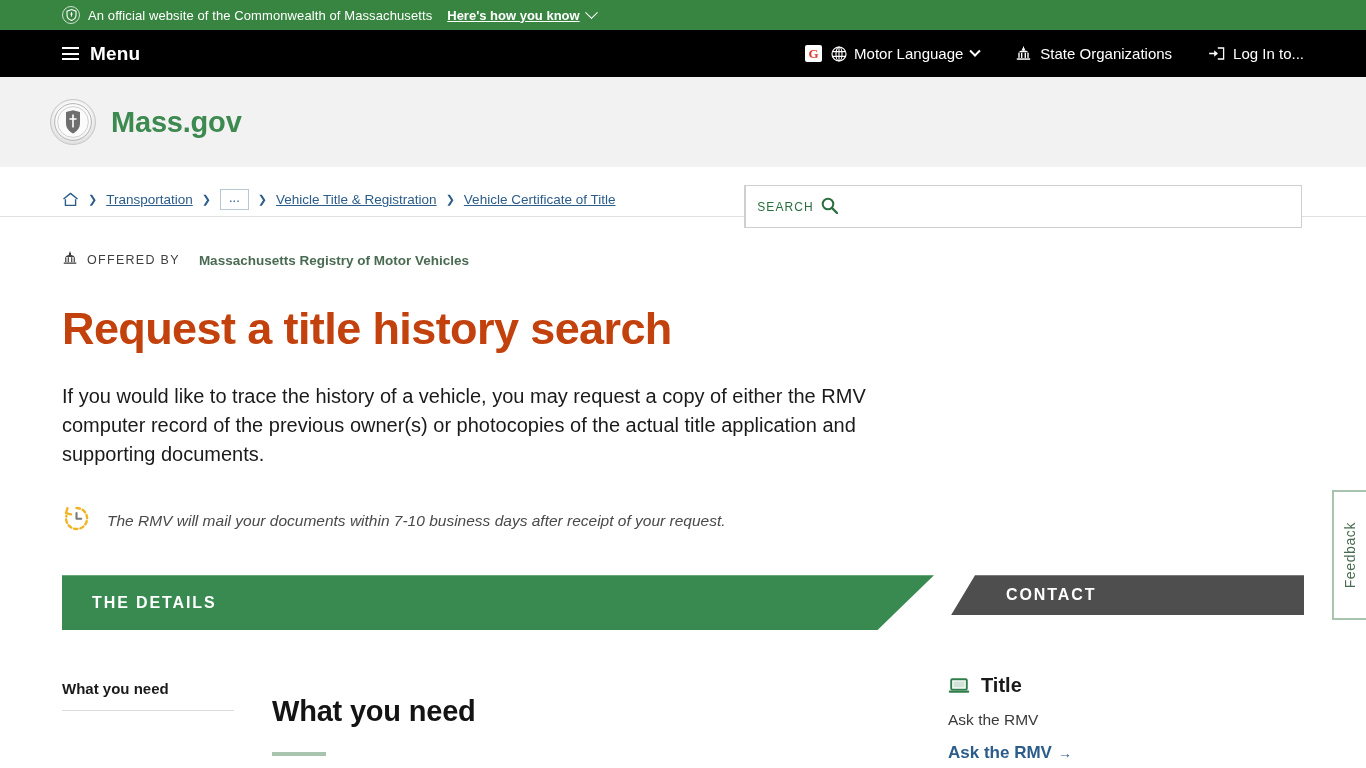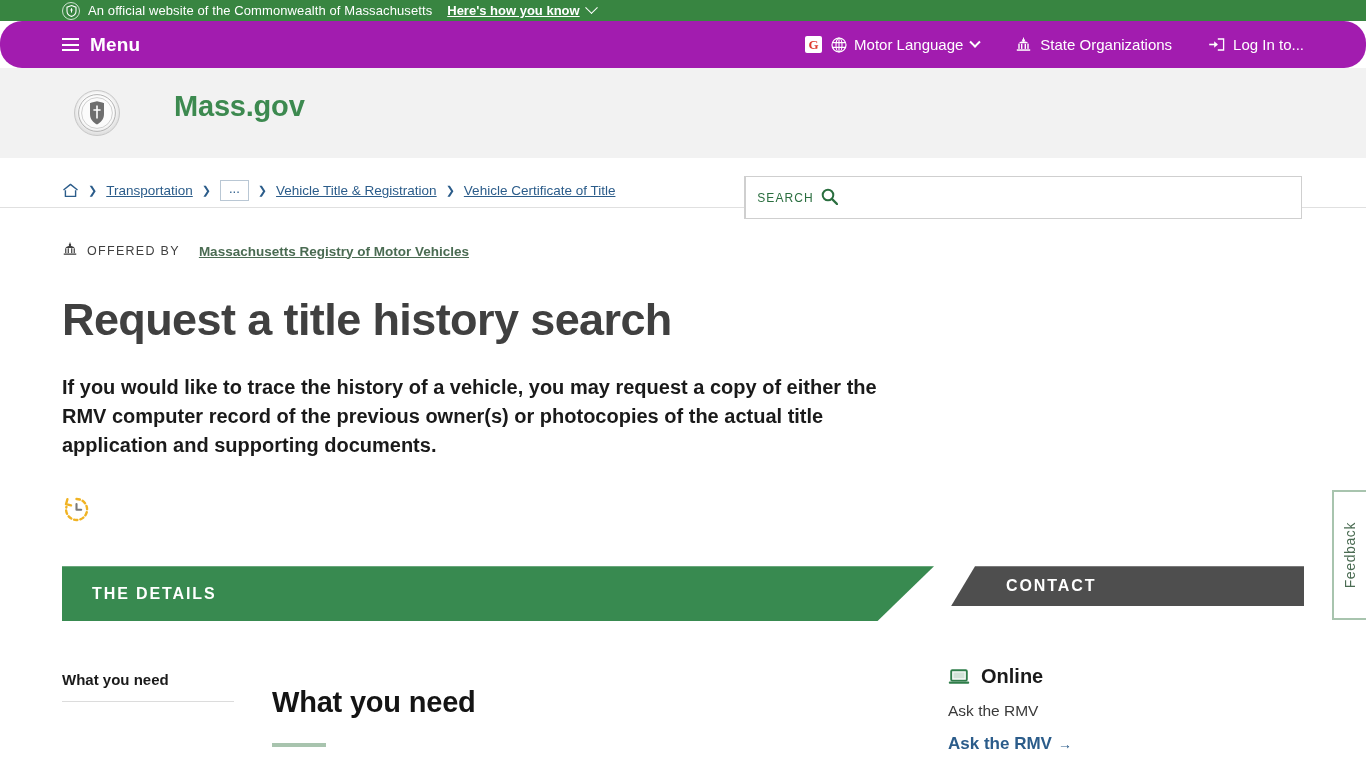--- a/index.html
+++ b/index.html
@@ -7,21 +7,21 @@
     margin: 0; padding: 0;
     width: 1366px; height: 768px;
     overflow: hidden;
     background: #ffffff;
     font-family: "Liberation Sans", sans-serif;
     -webkit-font-smoothing: antialiased;
   }
 
   
   .official-bar {
-    height: 21px;
+    height: 30px;
     background: #388541;
     display: flex;
     align-items: center;
     padding-left: 62px;
     color: #ffffff;
   }
   .official-seal {
     width: 18px; height: 18px;
     border-radius: 50%;
     border: 1.5px solid rgba(255,255,255,.75);
@@ -50,26 +50,25 @@
     width: 9px; height: 9px;
     border-right: 1.6px solid #ffffff;
     border-bottom: 1.6px solid #ffffff;
     transform: rotate(45deg) translate(-2px,-2px);
     vertical-align: middle;
   }
 
   
   .menu-bar {
     height: 47px;
-    background: #a21caf;
+    background: #000000;
     display: flex;
     align-items: center;
     color: #ffffff;
     position: relative;
-    border-radius: 22px;
   }
   .menu-left {
     display: flex; align-items: center;
     padding-left: 62px;
     cursor: pointer;
   }
   .hamburger {
     width: 17px; height: 13px;
     display: flex; flex-direction: column; justify-content: space-between;
     margin-right: 11px;
@@ -115,24 +114,23 @@
   }
 
   
   .logo-band {
     height: 90px;
     background: #f2f2f2;
     display: flex; align-items: center;
     position: relative;
   }
   .brand {
-    display: flex; 
-    padding-left: 74px;
-    cursor: pointer;
-    gap: 39px;
+    display: flex; align-items: center;
+    padding-left: 50px;
+    cursor: pointer;
   }
   .brand-seal {
     width: 46px; height: 46px;
     border-radius: 50%;
     background: radial-gradient(circle at 50% 45%, #fbfbfb 52%, #e2e2e2 70%, #d6d6d6 100%);
     border: 1px solid #c7c7c7;
     display: flex; align-items: center; justify-content: center;
     margin-right: 15px;
     flex: 0 0 auto;
   }
@@ -217,40 +215,39 @@
     font-size: 12.5px;
     letter-spacing: 1.3px;
     color: #404040;
     font-weight: normal;
     margin-left: 9px;
   }
   .offered-link {
     margin-left: 19px;
     font-size: 13.5px;
     color: #4a6b52;
-    text-decoration: underline;
     font-weight: bold;
     cursor: pointer;
   }
 
   
   .page-title {
     padding: 0 62px;
     margin-top: 36px;
     font-size: 45px;
     font-weight: bold;
-    color: #404040;
+    color: #c2410c;
     letter-spacing: -.6px;
     line-height: 1.05;
   }
   .page-desc {
     padding: 0 62px;
     margin-top: 27px;
     font-size: 20px;
-    font-weight: bold;
+    font-weight: normal;
     color: #1a1a1a;
     line-height: 1.43;
     max-width: 940px;
   }
 
   
   .timenote {
     padding: 0 62px;
     margin-top: 36px;
     display: flex; align-items: center;
@@ -529,20 +526,21 @@
 <p class="page-desc">If you would like to trace the history of a vehicle, you may request a copy of either the RMV computer record of the previous owner(s) or photocopies of the actual title application and supporting documents.</p>
 
 <div class="timenote">
   <span>
     <svg width="29" height="29" viewBox="0 0 29 29">
       <path d="M14.5 4 A10.5 10.5 0 1 1 4.4 12" fill="none" stroke="#f0b323" stroke-width="2.4" stroke-linecap="round" stroke-dasharray="3.4 3.0"></path>
       <path d="M5.4 4.2 L4.0 9.2 L9.0 10.4" fill="none" stroke="#f0b323" stroke-width="2.4" stroke-linecap="round" stroke-linejoin="round"></path>
       <path d="M14.5 9 V14.8 H19.2" fill="none" stroke="#7a7a7a" stroke-width="2.1" stroke-linecap="round" stroke-linejoin="round"></path>
     </svg>
   </span>
+  <span class="timenote-text">The RMV will mail your documents within 7-10 business days after receipt of your request.</span>
 </div>
 
 <div class="banners">
   <div class="banner-details">
     <span>THE DETAILS</span>
   </div>
   <div class="banner-contact">
     <span>CONTACT</span>
   </div>
 </div>
@@ -563,21 +561,21 @@
 
   <aside class="contact-col">
     <div class="contact-sub">
       <span class="ico">
         <svg width="22" height="18" viewBox="0 0 22 18">
             <rect x="3.2" y="2.2" width="15.6" height="10.4" rx="1" fill="none" stroke="#2f7d4a" stroke-width="1.9"></rect>
             <rect x="5.4" y="4.4" width="11.2" height="6" fill="#2f7d4a" opacity=".22"></rect>
             <rect x="0.8" y="13.6" width="20.4" height="2.1" rx="1" fill="#2f7d4a"></rect>
           </svg>
       </span>
-      <span>Online</span>
+      <span>Title</span>
     </div>
     <div class="contact-line">Ask the RMV</div>
     <div class="contact-link">
       <span>Ask the RMV</span>
       <span class="arrow-r">→</span>
     </div>
   </aside>
 
 </div>
 

